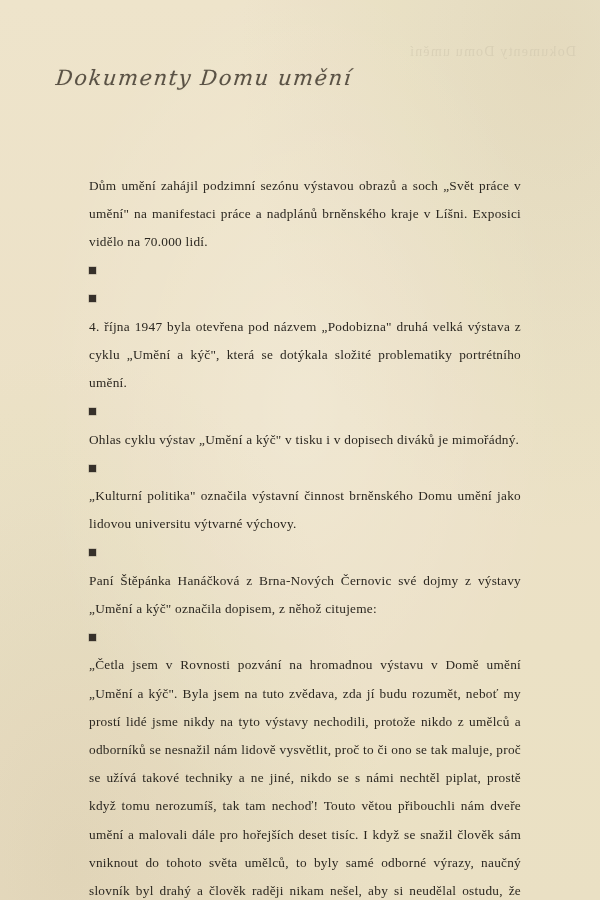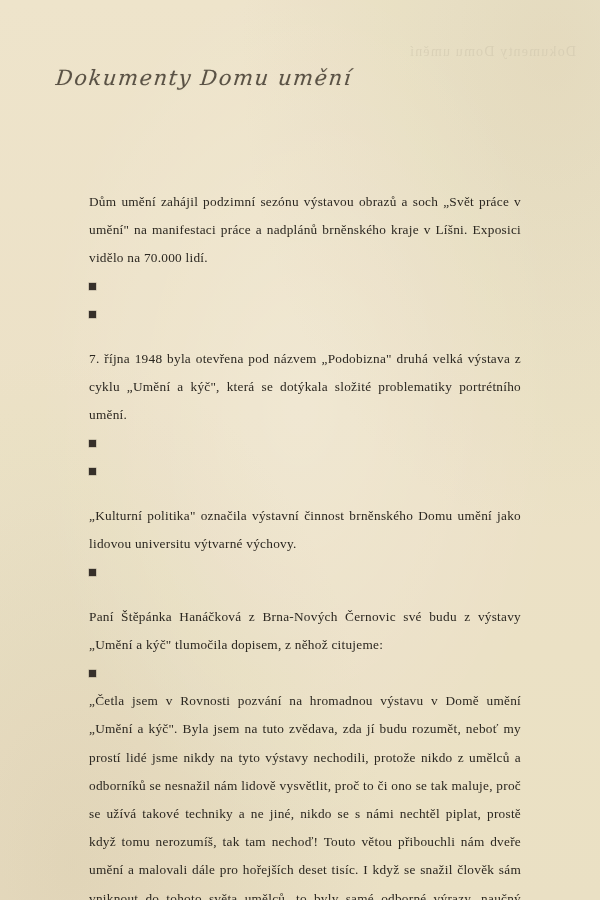--- a/index.html
+++ b/index.html
@@ -76,21 +76,21 @@
   .para {
     margin: 0 0 0 0;
     text-align: justify;
     text-justify: inter-word;
     font-size: 13.3px;
     line-height: 28.2px;
     letter-spacing: 0.25px;
     color: #2b2720;
     hyphens: none;
   }
-  .para.last-line-left { text-align-last: left; margin-top: 16px; }
+  .para.last-line-left { text-align-last: left; }
 
   .bullet-row {
     height: 28.2px;
     display: flex;
     align-items: center;
   }
   .bullet {
     display: inline-block;
     width: 7px;
     height: 7px;
@@ -113,38 +113,39 @@
 
     <div class="bullet-row">
       <span class="bullet"></span>
     </div>
 
 
     <div class="bullet-row">
       <span class="bullet"></span>
     </div>
 
-    <p class="para last-line-left">7. října 1948 byla otevřena pod názvem „Podobizna" druhá velká výstava z cyklu „Umění a kýč", která se dotýkala složité problematiky portrétního umění.</p>
+    <p class="para last-line-left">4. října 1947 byla otevřena pod názvem „Podobizna" druhá velká výstava z cyklu „Umění a kýč", která se dotýkala složité problematiky portrétního umění.</p>
 
     <div class="bullet-row">
       <span class="bullet"></span>
     </div>
 
+    <p class="para last-line-left">Ohlas cyklu výstav „Umění a kýč" v tisku i v dopisech diváků je mimořádný.</p>
 
     <div class="bullet-row">
       <span class="bullet"></span>
     </div>
 
     <p class="para last-line-left">„Kulturní politika" označila výstavní činnost brněnského Domu umění jako lidovou universitu výtvarné výchovy.</p>
 
     <div class="bullet-row">
       <span class="bullet"></span>
     </div>
 
-    <p class="para last-line-left">Paní Štěpánka Hanáčková z Brna-Nových Černovic své budu z výstavy „Umění a kýč" tlumočila dopisem, z něhož citujeme:</p>
+    <p class="para last-line-left">Paní Štěpánka Hanáčková z Brna-Nových Černovic své dojmy z výstavy „Umění a kýč" označila dopisem, z něhož citujeme:</p>
 
     <div class="bullet-row">
       <span class="bullet"></span>
     </div>
 
     <p class="para">„Četla jsem v Rovnosti pozvání na hromadnou výstavu v Domě umění „Umění a kýč". Byla jsem na tuto zvědava, zda jí budu rozumět, neboť my prostí lidé jsme nikdy na tyto výstavy nechodili, protože nikdo z umělců a odborníků se nesnažil nám lidově vysvětlit, proč to či ono se tak maluje, proč se užívá takové techniky a ne jiné, nikdo se s námi nechtěl piplat, prostě když tomu nerozumíš, tak tam nechoď! Touto větou přibouchli nám dveře umění a malovali dále pro hořejších deset tisíc. I když se snažil člověk sám vniknout do tohoto světa umělců, to byly samé odborné výrazy, naučný slovník byl drahý a člověk raději nikam nešel, aby si neudělal ostudu, že tomu nerozumí. My prostí lidé a umělci — dva různé světy od sebe uměle oddělované buržoasním</p>
 
   </div>
 
 </div>

